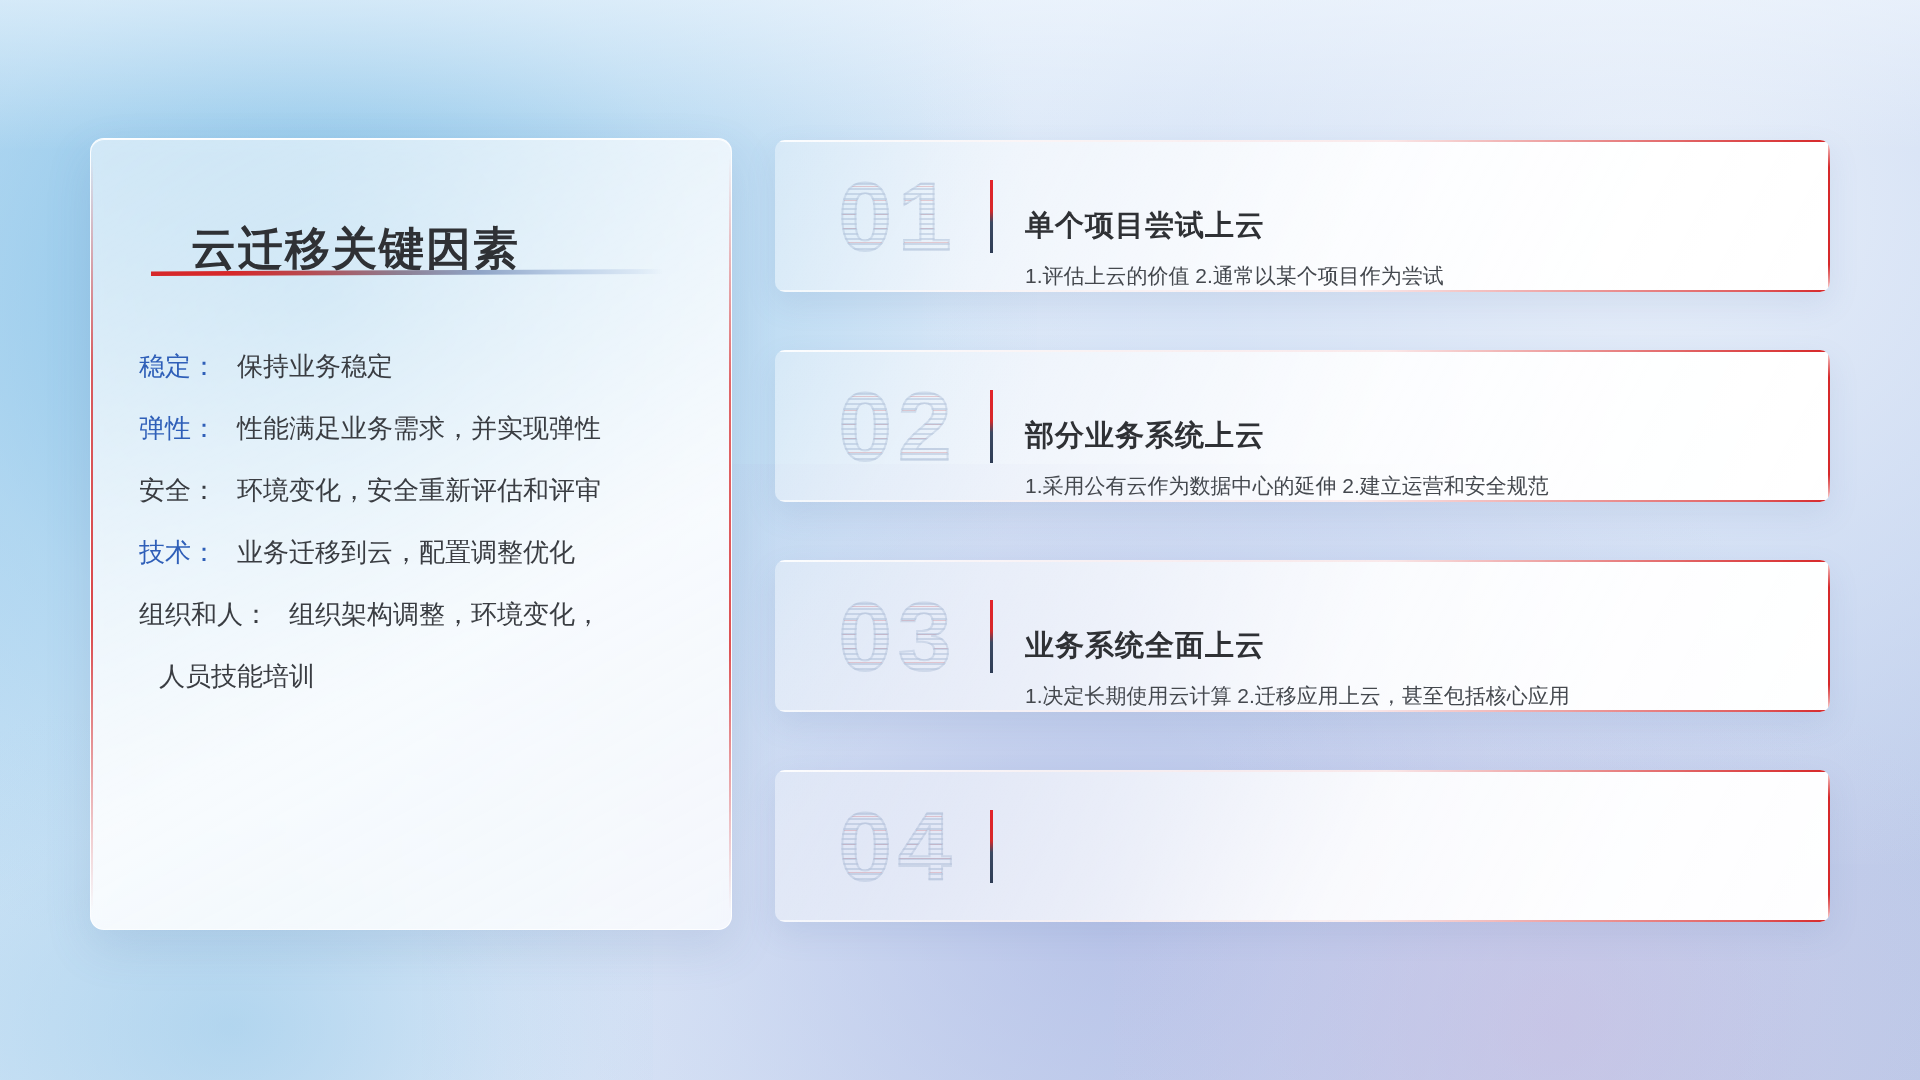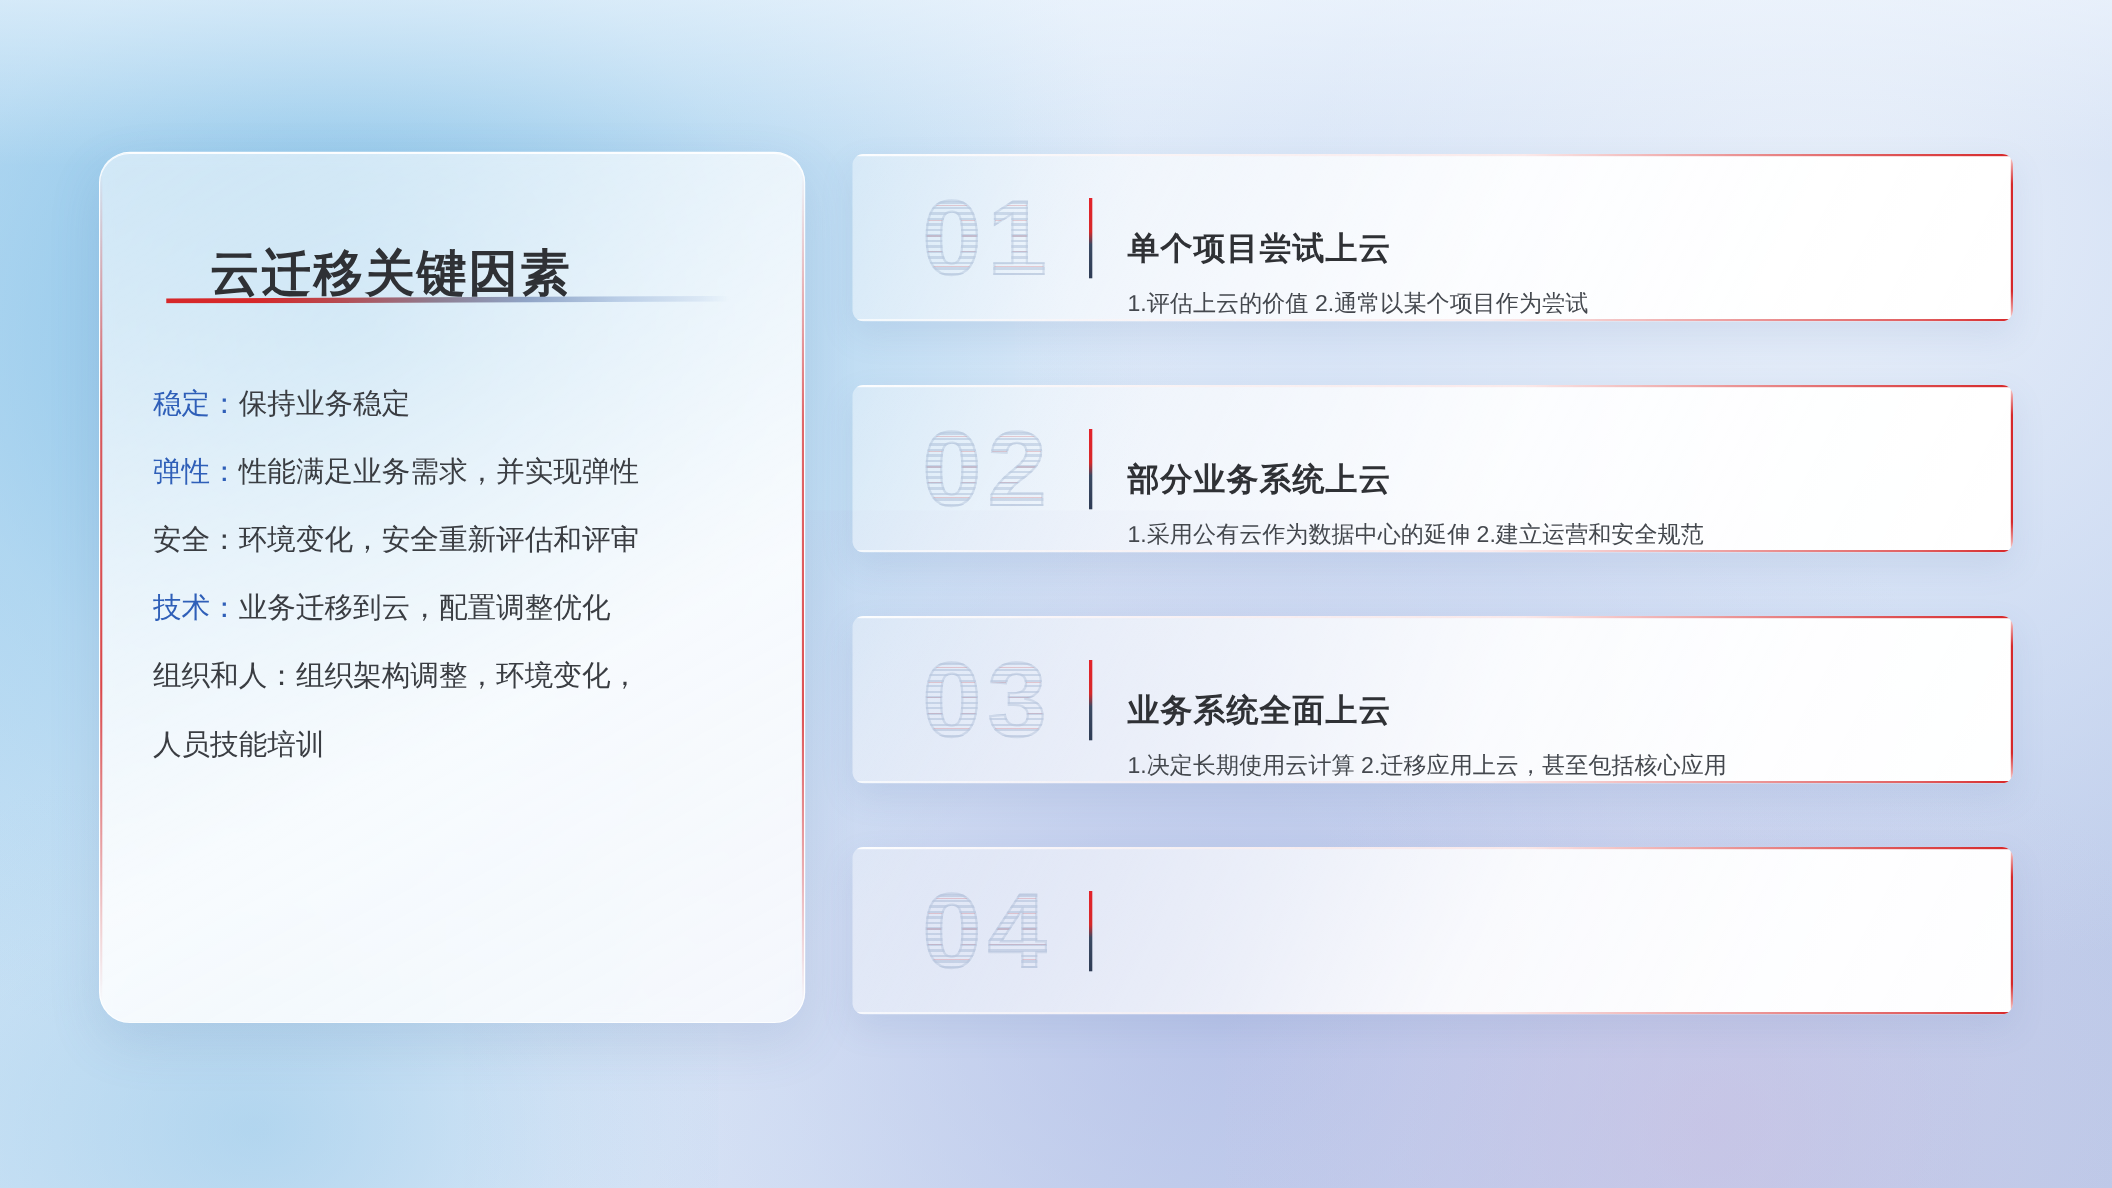--- a/index.html
+++ b/index.html
@@ -25,21 +25,21 @@
       background:radial-gradient(ellipse at 45% 50%,rgba(150,200,232,.55) 0%,rgba(175,212,238,.22) 48%,rgba(195,222,242,0) 78%);}
   .b7{left:0;top:0;width:100%;height:14%;
       background:linear-gradient(180deg,rgba(245,250,255,.55) 0%,rgba(245,250,255,0) 100%);}
 
   
   #stage{position:absolute;inset:0;}
 
   
   #left-card{
     position:absolute;left:90px;top:138px;width:640px;height:790px;
-    border-radius:28px;
+    border-radius:14px;
     background:linear-gradient(152deg,rgba(255,255,255,.50) 0%,rgba(255,255,255,.72) 34%,rgba(255,255,255,.88) 62%,rgba(252,253,255,.80) 100%);
     border:1px solid rgba(255,255,255,.85);
     box-shadow:0 18px 46px rgba(90,120,170,.16), inset 0 1px 0 rgba(255,255,255,.9);
     backdrop-filter:blur(6px);
     overflow:hidden;
   }
   #left-card::before{
     content:"";position:absolute;left:0;top:18px;bottom:18px;width:2px;
     background:linear-gradient(180deg,rgba(214,40,42,0) 0%,rgba(214,40,42,.75) 28%,rgba(214,40,42,.85) 62%,rgba(214,40,42,0) 100%);
     border-radius:2px;
@@ -55,21 +55,21 @@
     white-space:nowrap;
   }
   #title-underline{
     position:absolute;left:60px;top:130px;width:512px;height:7px;
     background:linear-gradient(90deg,#d6282a 0%,#d6282a 16%,#b8494f 30%,#8d7d90 48%,#8fa4c6 64%,#b9cde6 80%,#dbe8f5 95%,rgba(219,232,245,0) 100%);
     clip-path:polygon(0 35%,100% 0,100% 72%,0 100%);
   }
   #factor-list{position:absolute;left:48px;top:196px;right:30px;}
   .factor-row{
     display:flex;align-items:baseline;
-    font-size:26px;line-height:62px;color:#3a3d42;white-space:nowrap;
+    font-size:26px;line-height:62px;color:#3a3d42;white-space:nowrap;gap:20px;
   }
   .factor-label{font-weight:400;}
   .factor-label.blue{color:#2f5fb8;}
   .factor-label.dark{color:#3a3d42;}
   .factor-text{color:#3a3d42;}
 
   
   #steps{position:absolute;left:775px;top:140px;width:1055px;}
   .step-card{
     position:relative;height:152px;margin-bottom:58px;

